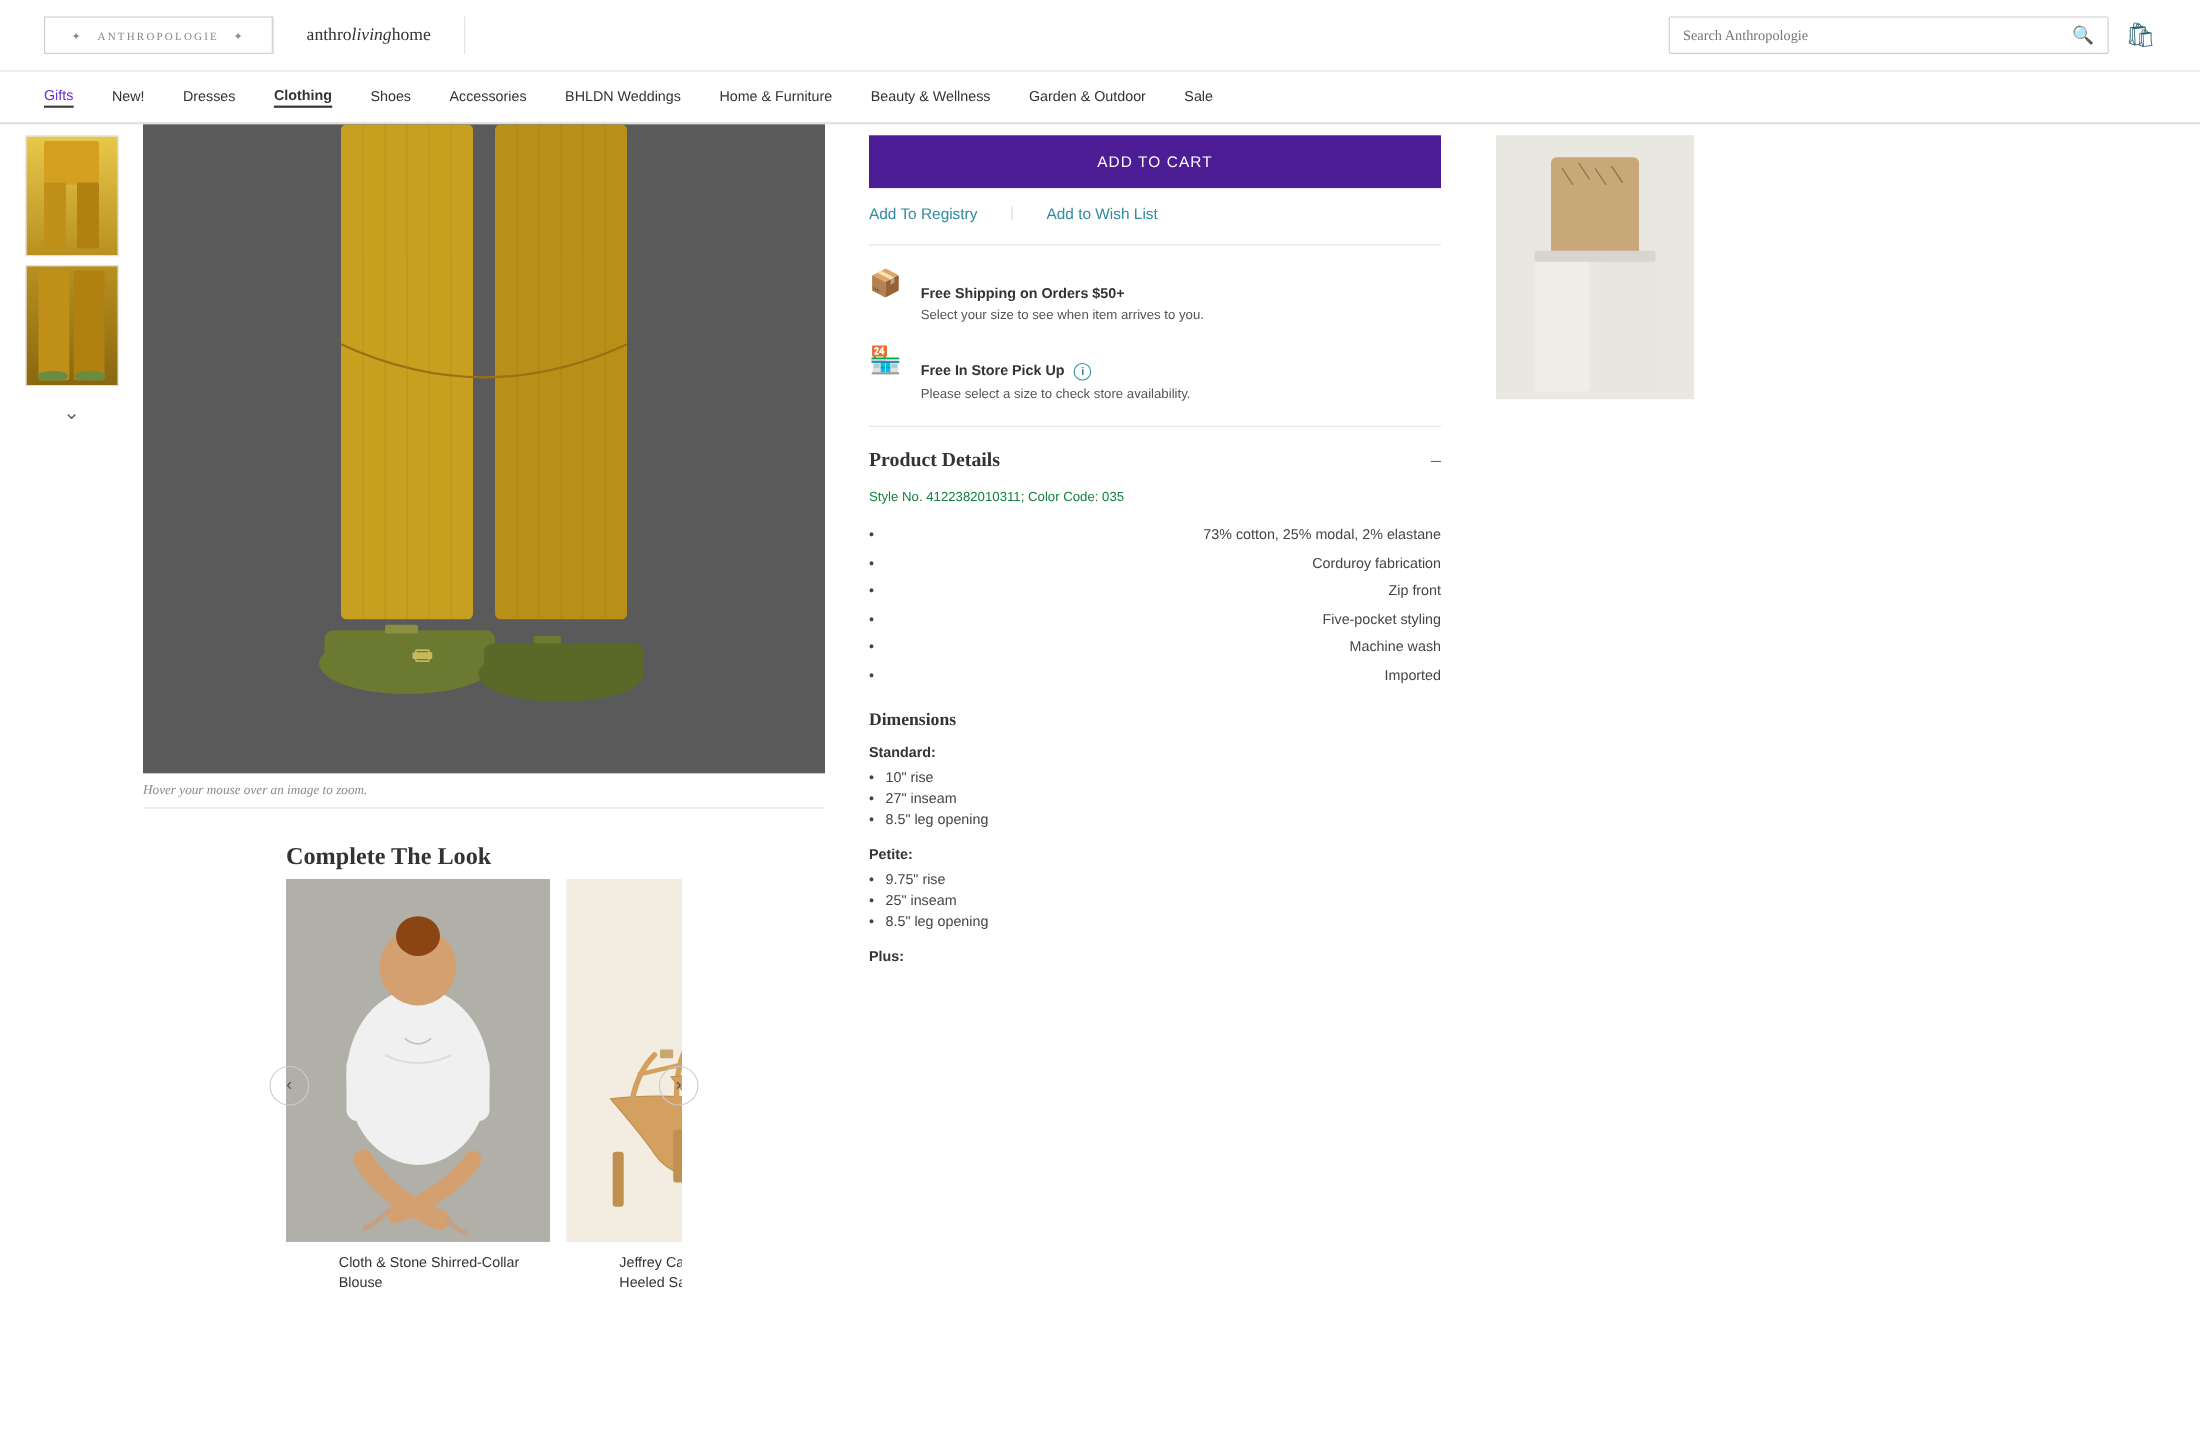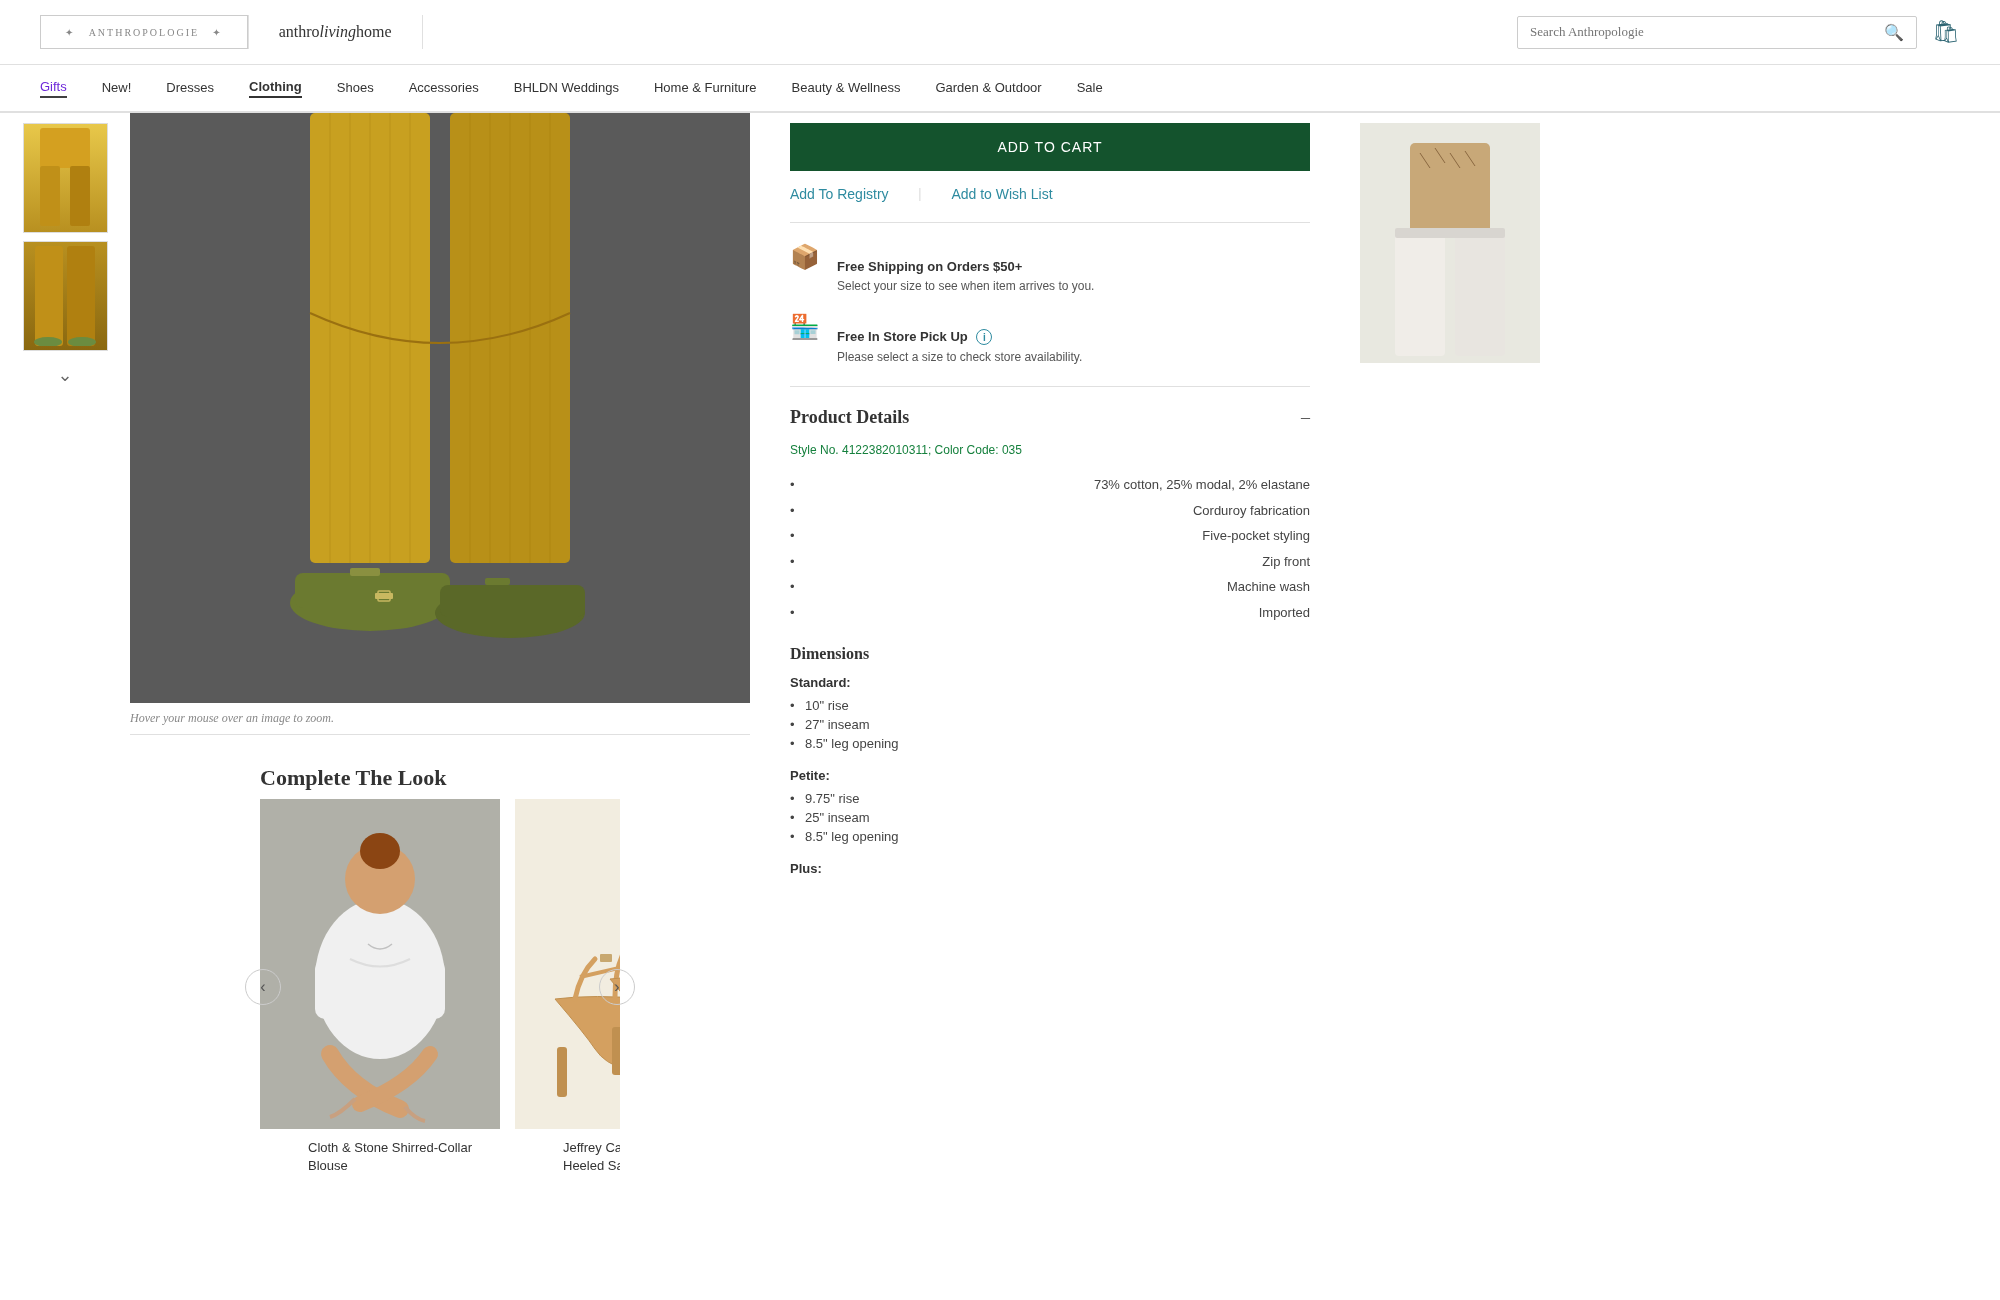--- a/index.html
+++ b/index.html
@@ -191,21 +191,21 @@
       font-family: 'Arial', sans-serif;
     }
     .add-btn-separator {
       color: #ccc;
       margin: 0 30px;
     }
 
     
     .add-to-cart-btn {
       width: 100%;
-      background: #14532d;
+      background: #4c1d95;
       color: #fff;
       border: none;
       padding: 16px;
       font-size: 14px;
       letter-spacing: 1px;
       text-transform: uppercase;
       cursor: pointer;
       margin-bottom: 15px;
       font-family: 'Arial', sans-serif;
     }
@@ -599,22 +599,22 @@
     
     <div class="product-details-section">
       <div class="product-details-header">
         <h3>Product Details</h3>
         <span class="collapse-icon">–</span>
       </div>
       <p class="style-no">Style No. 4122382010311; Color Code: 035</p>
       <ul class="details-list">
         <li>73% cotton, 25% modal, 2% elastane</li>
         <li>Corduroy fabrication</li>
+        <li>Zip front</li>
         <li>Five-pocket styling</li>
-        <li>Zip front</li>
         <li>Machine wash</li>
         <li>Imported</li>
       </ul>
 
       <div class="dimensions-section">
         <h4>Dimensions</h4>
         <div class="dim-group">
           <h5>Standard:</h5>
           <ul>
             <li>10" rise</li>

